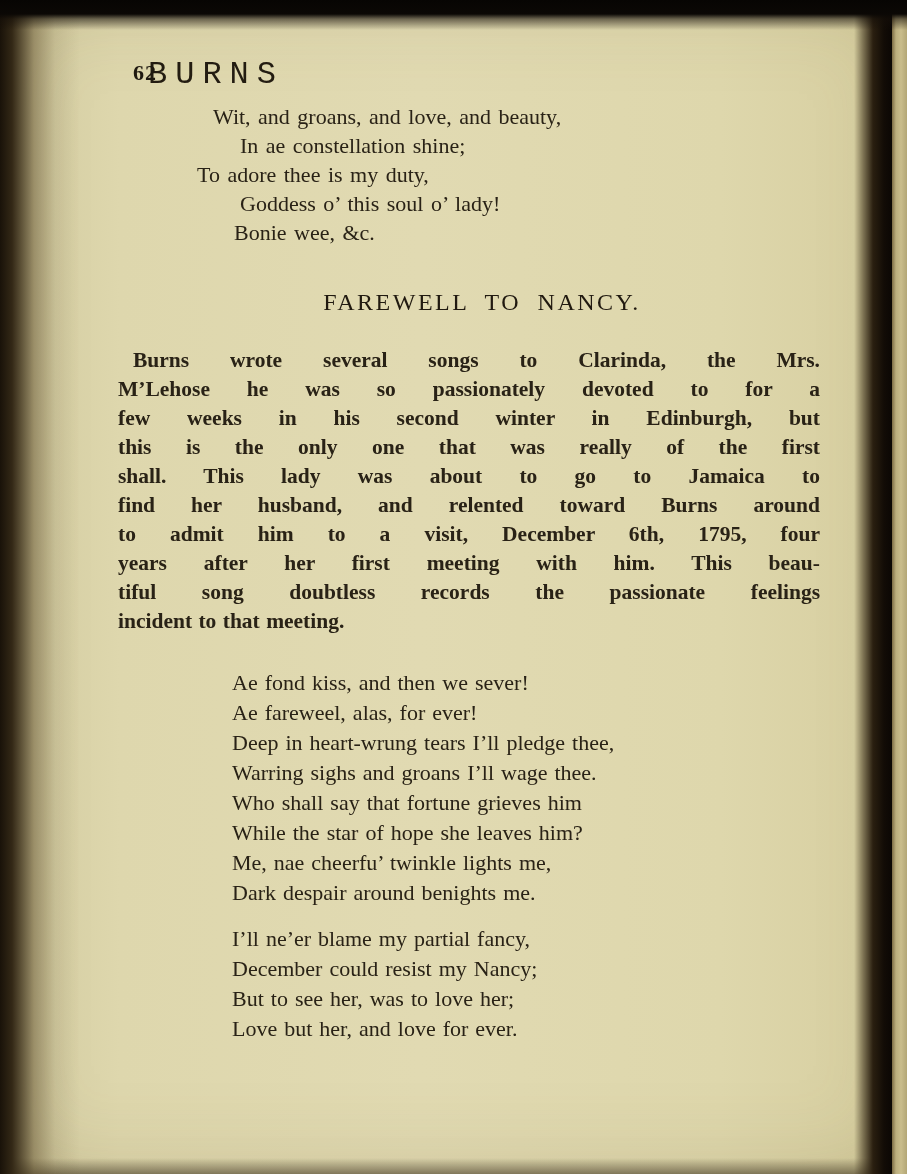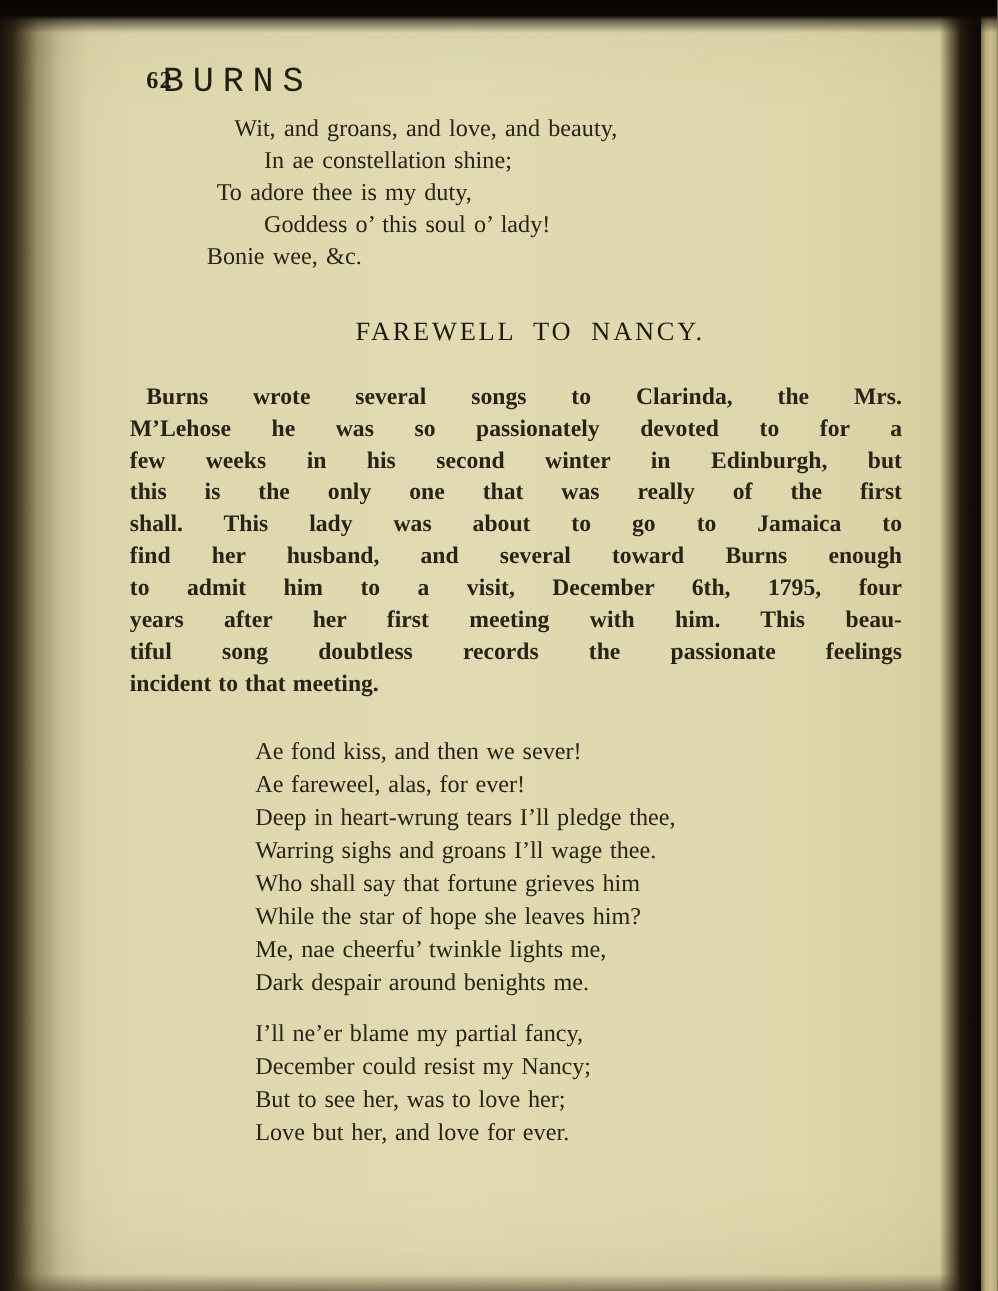--- a/index.html
+++ b/index.html
@@ -84,21 +84,21 @@
   .stanza-open {
     margin-top: 10px;
     font-size: 22px;
     line-height: 29px;
     word-spacing: 2px;
   }
   .stanza-open .l0 { margin-left: 95px; }
   .stanza-open .l1 { margin-left: 122px; }
   .stanza-open .l2 { margin-left: 79px; }
   .stanza-open .l3 { margin-left: 122px; }
-  .stanza-open .l4 { margin-left: 70px; }
+  .stanza-open .l4 { margin-left: 116px; }
   .title {
     margin: 42px 0 0 0;
     text-align: center;
     font-size: 24px;
     font-weight: normal;
     letter-spacing: 2.5px;
     word-spacing: 8px;
     padding-left: 26px;
     color: #211a10;
   }
@@ -148,21 +148,21 @@
     </div>
 
     <h2 class="title">FAREWELL TO NANCY.</h2>
 
     <div class="prose">
       <div class="pline first">Burns wrote several songs to Clarinda, the Mrs.</div>
       <div class="pline">M’Lehose he was so passionately devoted to for a</div>
       <div class="pline">few weeks in his second winter in Edinburgh, but</div>
       <div class="pline">this is the only one that was really of the first</div>
       <div class="pline">shall.  This lady was about to go to Jamaica to</div>
-      <div class="pline">find her husband, and several toward Burns enough</div>
+      <div class="pline">find her husband, and relented toward Burns around</div>
       <div class="pline">to admit him to a visit, December 6th, 1795, four</div>
       <div class="pline">years after her first meeting with him.  This beau-</div>
       <div class="pline">tiful song doubtless records the passionate feelings</div>
       <div class="pline last">incident to that meeting.</div>
     </div>
 
     <div class="poem s1">
       <div>Ae fond kiss, and then we sever!</div>
       <div>Ae fareweel, alas, for ever!</div>
       <div>Deep in heart-wrung tears I’ll pledge thee,</div>

